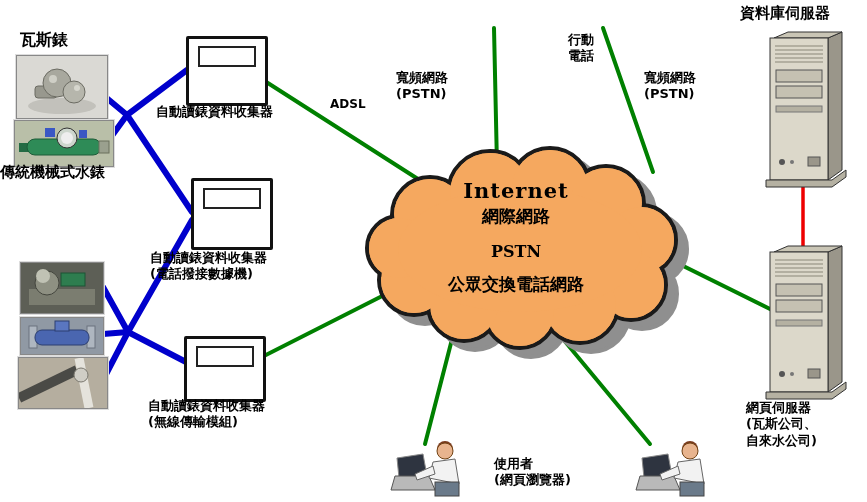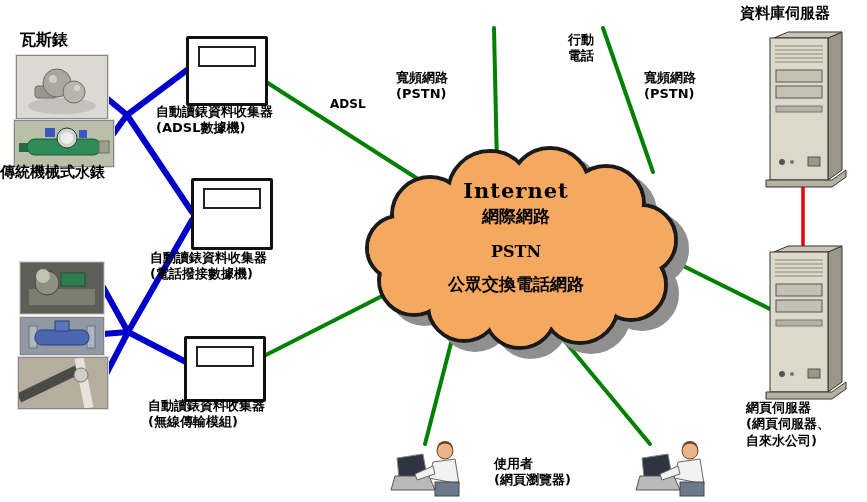--- a/index.html
+++ b/index.html
@@ -158,21 +158,20 @@
       <line x1="60" y1="0" x2="70" y2="50" stroke="#e5e3dc" stroke-width="9"></line>
       <circle cx="62" cy="17" r="7" fill="#d0cec6" stroke="#7a786f"></circle>
     </svg>
   </div>
 
   <div class="rtu" style="left:186px;top:36px;width:76px;height:64px;">
       <div class="win"></div>
     </div>
   <div class="lbl s13" style="left:156px;top:104px;width:142px;">
     <div>自動讀錶資料收集器</div>
-    <div>(ADSL數據機)</div>
   </div>
 
   <div class="rtu" style="left:191px;top:178px;width:76px;height:66px;">
       <div class="win"></div>
     </div>
   <div class="lbl s13" style="left:150px;top:250px;width:160px;">
     <div>自動讀錶資料收集器</div>
     <div>(電話撥接數據機)</div>
   </div>
 
@@ -236,21 +235,21 @@
       <rect x="14" y="56" width="46" height="12" fill="#c5c1b2" stroke="#555"></rect>
       <rect x="14" y="76" width="46" height="6" fill="#b5b1a2" stroke="#777"></rect>
       <circle cx="20" cy="130" r="3" fill="#555"></circle>
         <circle cx="30" cy="130" r="2" fill="#777"></circle>
       <rect x="46" y="125" width="12" height="9" fill="#9a968a" stroke="#555"></rect>
       <polygon points="4,148 70,148 84,138 84,145 70,155 4,155" fill="#b5b1a2" stroke="#333"></polygon>
     </svg>
   </div>
   <div class="lbl s13" style="left:746px;top:400px;width:120px;">
     <div>網頁伺服器</div>
-    <div>(網頁伺服器、</div>
+    <div>(瓦斯公司、</div>
     <div>自來水公司)</div>
   </div>
 
   <div class="dev" style="left:383px;top:432px;">
     <svg width="90" height="68">
       <polygon points="14,26 40,22 44,44 16,46" fill="#2e3440" stroke="#888"></polygon>
       <polygon points="8,58 52,58 46,44 12,44" fill="#b9b9b9" stroke="#555"></polygon>
       <path d="M54,17 a8,8 0 0 1 16,0 l0,2 -16,0 z" fill="#7a3b1e"></path>
       <circle cx="62" cy="19" r="8" fill="#e8b48e" stroke="#704214"></circle>
       <polygon points="50,30 72,27 76,52 46,46" fill="#f2f2f2" stroke="#666"></polygon>

